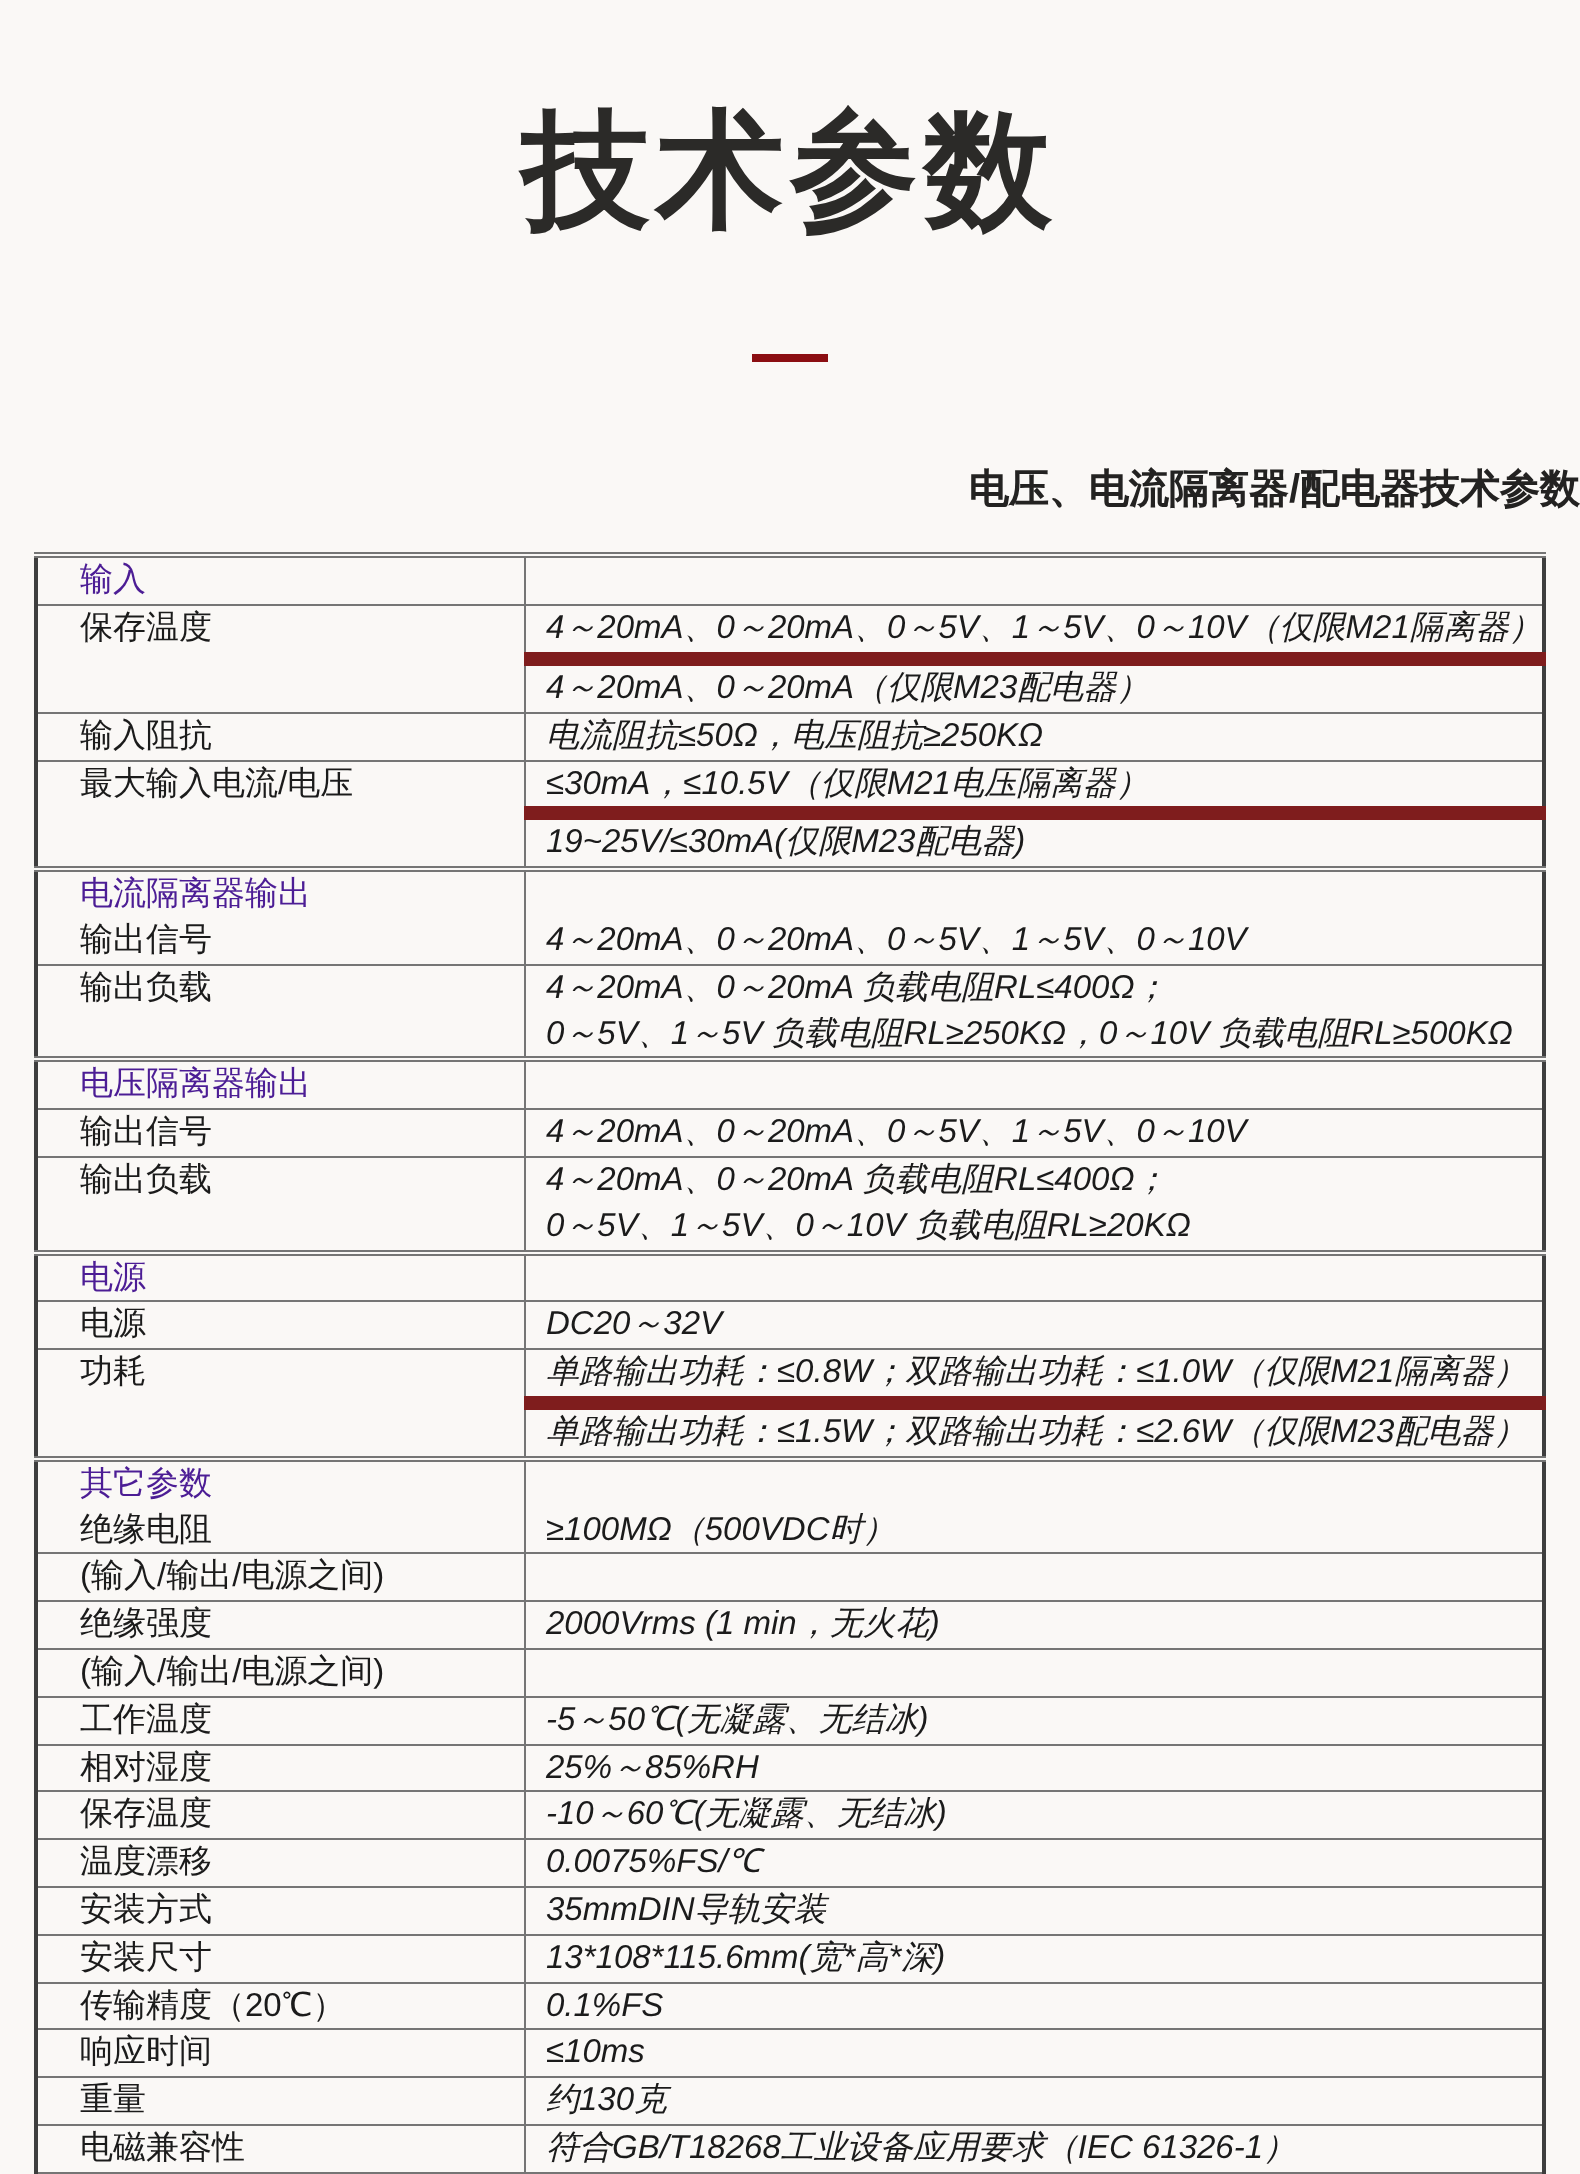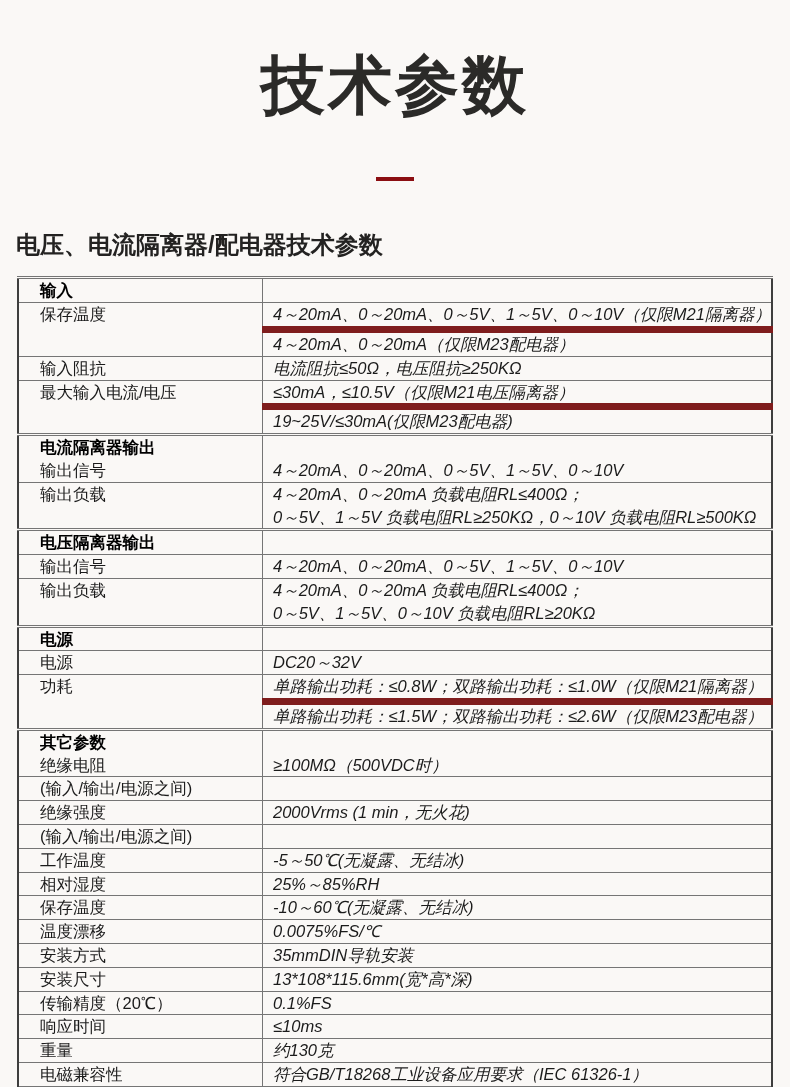--- a/index.html
+++ b/index.html
@@ -18,22 +18,22 @@
     font-weight:900;
     letter-spacing:3px;
     color:#2b2a28;
   }
   .title-divider{
     width:38px;height:4px;
     margin:57px auto 0 auto;
   }
   .table-caption{
     margin:50px 0 0 16px;
-    text-align:left;
-    font-size:24px;
+    text-align:right;
+    font-size:20px;
     line-height:28px;
     font-weight:bold;
     color:#232221;
   }
   table.spec-table{
     width:756px;
     margin:17px auto 0 auto;
     border-collapse:collapse;
     table-layout:fixed;
     border:2px solid #3e3e3e;
@@ -54,21 +54,21 @@
     vertical-align:top;
   }
   table.spec-table td.value{
     padding-left:10px;
     white-space:nowrap;
     font-style:italic;
   }
   table.spec-table tr.sec td{border-top:3px double #757575;}
   table.spec-table tr.subrow td{border-top:7px solid #7f1d1d;}
   table.spec-table td.vbottom{vertical-align:bottom;}
-  .bold{font-weight:bold;color:#000000;}
+  .bold{font-weight:normal;color:#4c1d95;}
 </style>
 </head>
 <body style="background: rgb(250, 248, 246);">
 
 <h1 class="page-title">技术参数</h1>
 
 <div class="title-divider" style="background: rgb(139, 14, 18);"></div>
 
 <h2 class="table-caption">电压、电流隔离器/配电器技术参数</h2>
 

